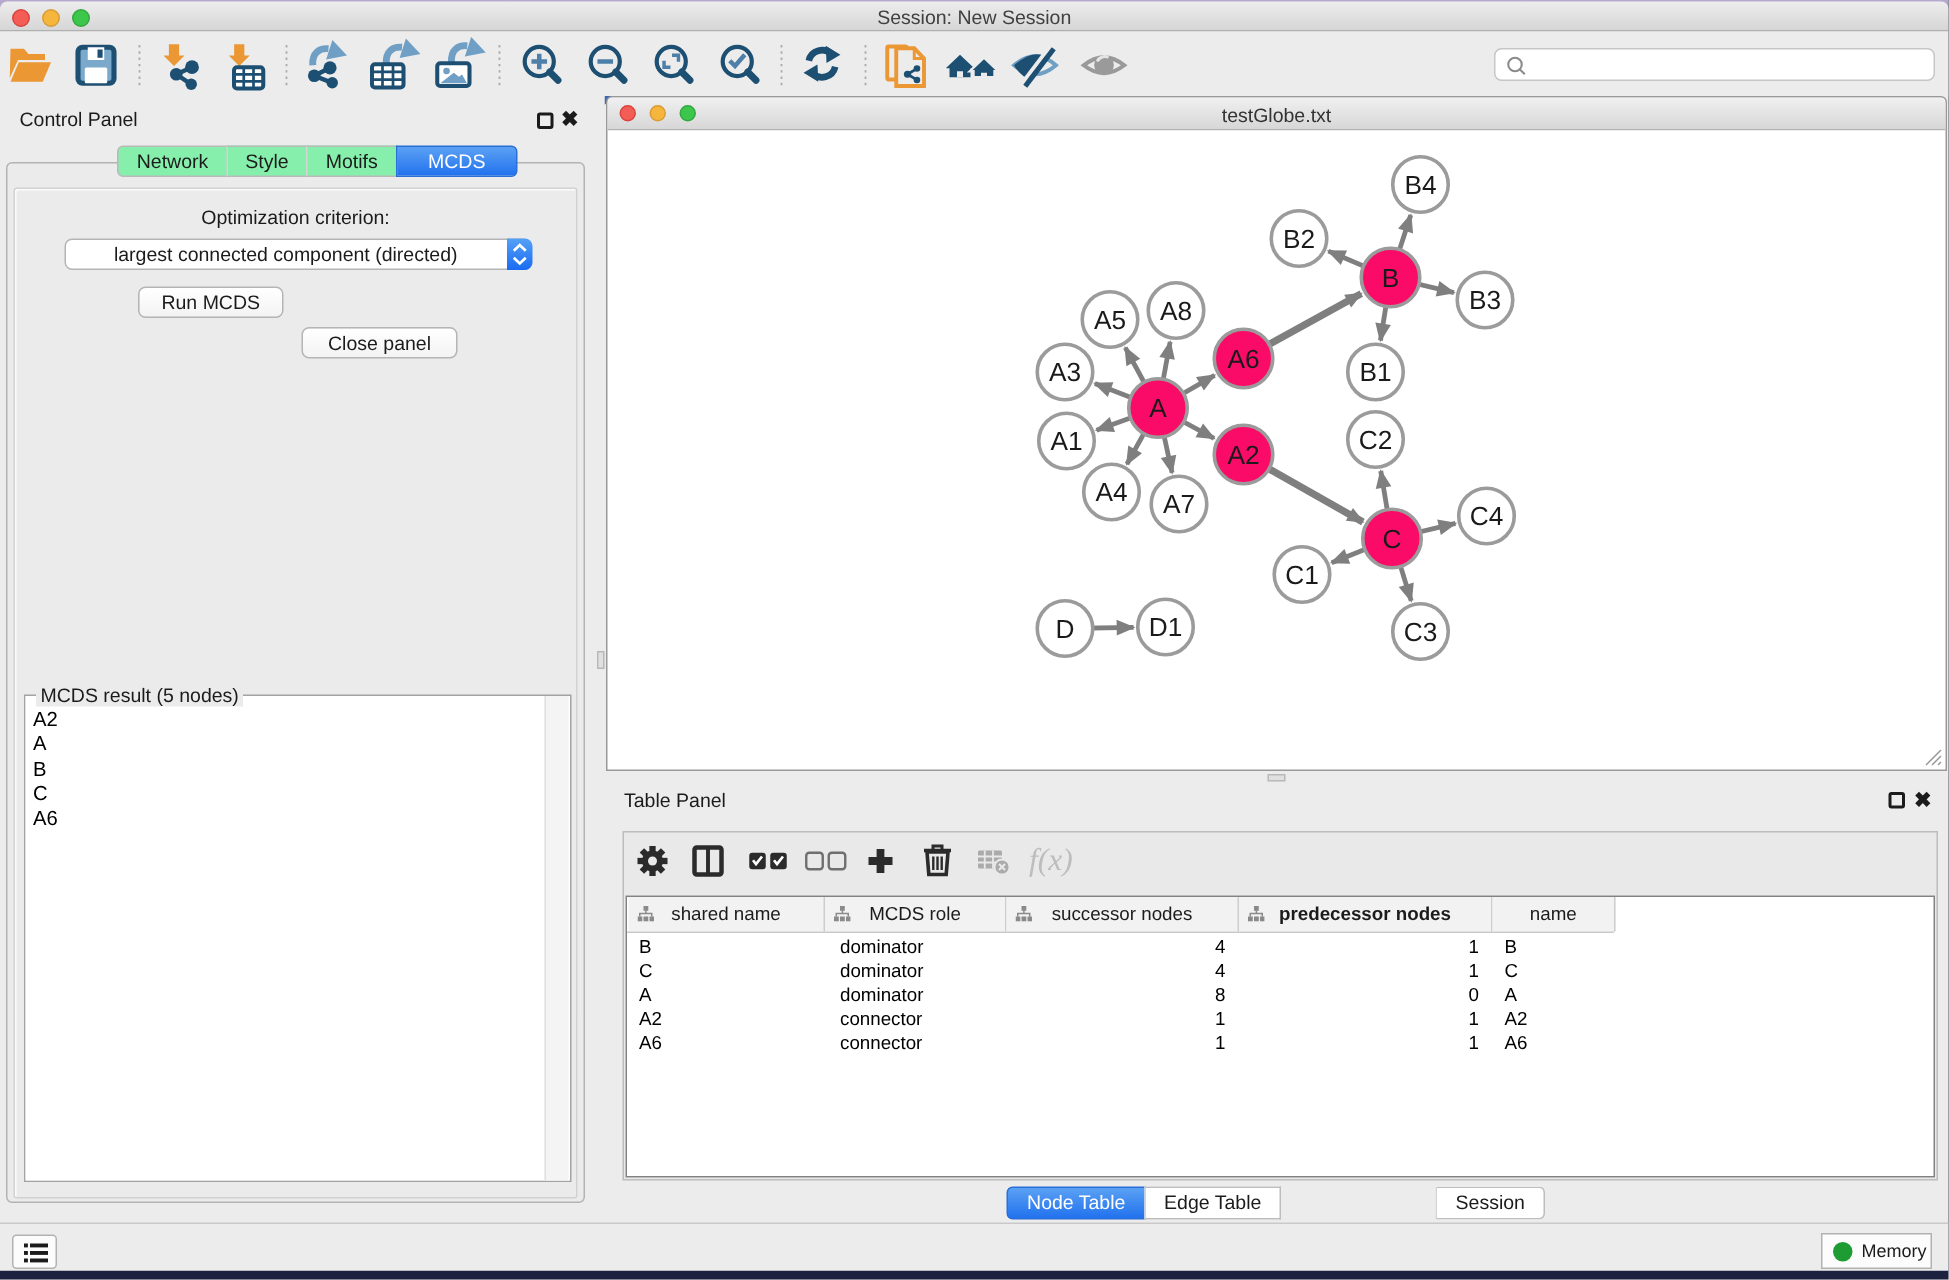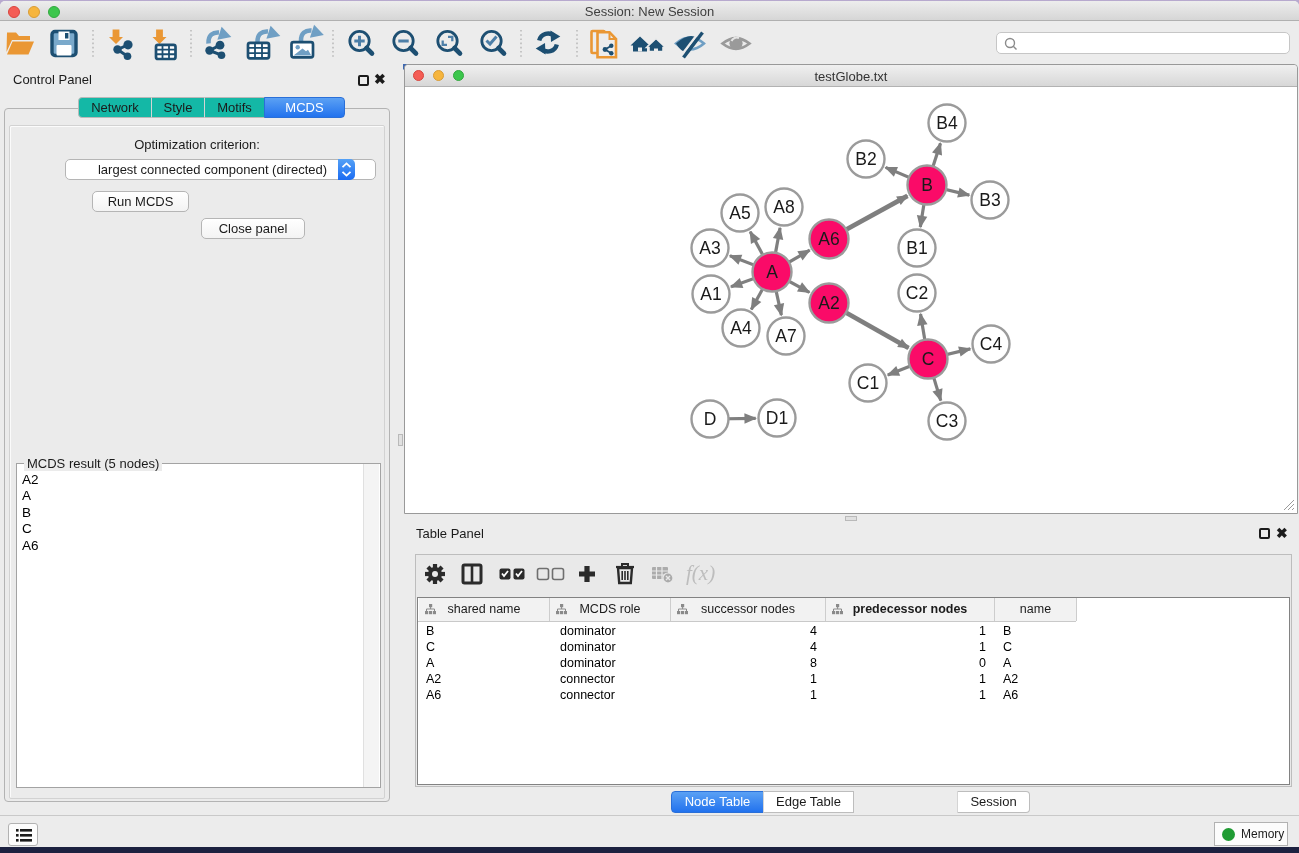--- a/index.html
+++ b/index.html
@@ -12,24 +12,24 @@
 .tl { position:absolute; width:12px; height:12px; border-radius:50%; top:5px; }
 #titletext { width:100%; top:3px; text-align:center; font-size:13px; color:#404040; }
 #toolbar { left:0; top:21px; width:1299px; height:42px; background:#ececec; }
 #searchbox { left:996px; top:10px; width:294px; height:22px; background:#fff; border:1px solid #c6c6c6; border-radius:5px; }
 
 #cpTitle { left:13px; top:71px; font-size:13px; color:#1b1b1b; }
 .winbtn-sq { position:absolute; width:11px; height:11px; border:2px solid #1b1b1b; border-radius:2px; }
 .winbtn-x { position:absolute; font-size:14px; font-weight:bold; color:#1b1b1b; }
 #cpPanel { left:4px; top:107px; width:386px; height:694px; border:1px solid #b3b3b3; border-radius:4px; background:#ebebeb; }
 #cpInner { left:9px; top:124px; width:376px; height:674px; border:1px solid #d2d2d2; border-radius:2px; box-shadow:inset 1px 1px 0 #fbfbfb; }
-.tab { position:absolute; top:96px; height:21px; background:#14b8a6; border:1px solid #b9b9b9; font-size:13px; color:#1b1b1b; text-align:center; line-height:19px; }
+.tab { position:absolute; top:96px; height:21px; background:#86efac; border:1px solid #b9b9b9; font-size:13px; color:#1b1b1b; text-align:center; line-height:19px; }
 .tabsel { background:linear-gradient(#5ba1f4,#2272ee); color:#fff; border-color:#2a6fd8; }
 #optlabel { left:4px; top:136px; width:386px; text-align:center; font-size:13px; color:#1b1b1b; }
-#combo { left:43px; top:158px; width:311px; height:21px; background:#fff; border:1px solid #b5b5b5; border-radius:5px; font-size:13px; color:#1b1b1b; text-align:center; line-height:19px; padding-right:16px;margin-left:22px; }
+#combo { left:43px; top:158px; width:311px; height:21px; background:#fff; border:1px solid #b5b5b5; border-radius:5px; font-size:13px; color:#1b1b1b; text-align:center; line-height:19px; padding-right:16px; }
 #comboStep { left:338px; top:158px; width:17px; height:21px; background:linear-gradient(#55a1f6,#1a6bf2); border-radius:0 5px 5px 0; }
 .btn { position:absolute; top:190px; height:21px; background:linear-gradient(#ffffff,#f3f3f3); border:1px solid #b5b5b5; border-radius:5px; font-size:13px; color:#1b1b1b; text-align:center; line-height:19px; }
 #grpbox { left:16px; top:462px; width:365px; height:325px; border:1px solid #a3a3a3; }
 #grplabel { left:24px; top:455px; background:#ebebeb; padding:0 3px; font-size:13px; color:#1b1b1b; }
 #mcdslist { left:17px; top:463px; width:363px; height:323px; background:#fff; font-size:13.5px; color:#000; line-height:16.4px; padding:8px 0 0 5px; }
 #mcdsscroll { left:363px; top:463px; width:16px; height:323px; background:#f4f4f4; border-left:1px solid #e0e0e0; }
 
 #netwin { left:404px; top:63px; width:894px; height:450px; border:1px solid #999; border-radius:4px 4px 0 0; background:#fff; }
 #nettitle { left:0; top:0; width:892px; height:22px; background:linear-gradient(#f0f0f0,#d7d7d7); border-bottom:1px solid #b2b2b2; border-radius:4px 4px 0 0; }
 .tl2 { position:absolute; width:11px; height:11px; border-radius:50%; top:5px; }

